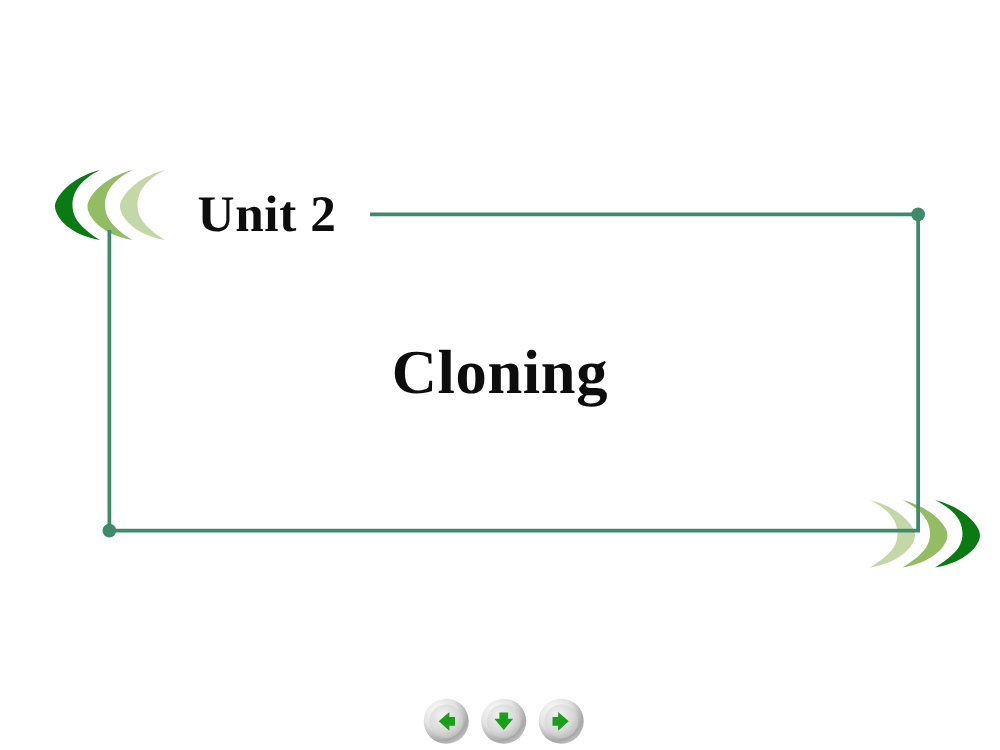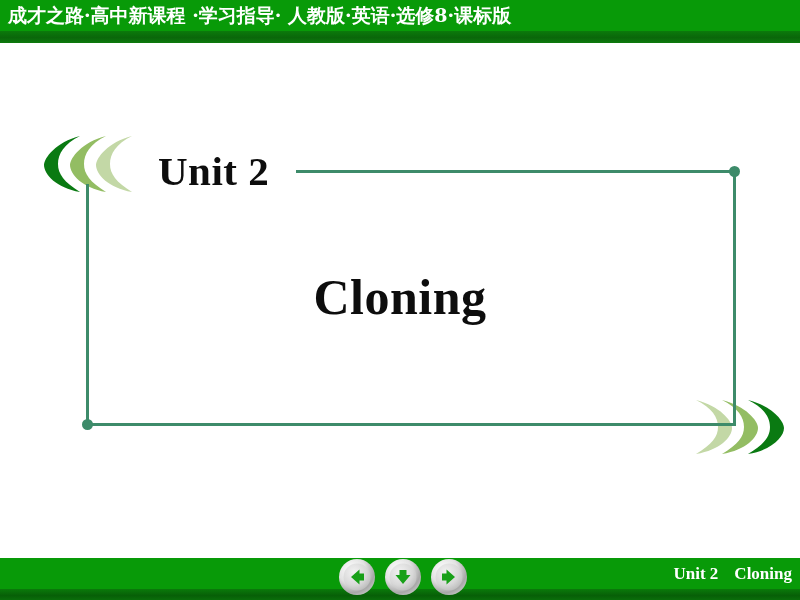--- a/index.html
+++ b/index.html
@@ -189,25 +189,20 @@
   .nav-btn.b2 { left: 46px; }
   .nav-btn.b3 { left: 92px; }
 
   .nav-svg { display: block; }
 </style>
 </head>
 <body>
 
 <div id="slide">
 
-  <div class="header-bar">
-    <div class="header-bright"></div>
-    <div class="header-dark"></div>
-    <div class="header-title">成才之路·高中新课程 ·学习指导· 人教版·英语·选修8·课标版</div>
-  </div>
 
   <div class="crescents crescents-left">
     <svg class="nav-svg" width="110" height="60" viewBox="0 0 110 60" xmlns="http://www.w3.org/2000/svg">
 
       <path d="M98,2 C74,8 62,24 62,31 C62,40 74,54 98,58 C82,48 76,40 76,30 C76,20 82,10 98,2 Z" fill="#c3d8a6"></path>
       <path d="M72,2 C48,8 36,24 36,31 C36,40 48,54 72,58 C56,48 50,40 50,30 C50,20 56,10 72,2 Z" fill="#93bd63"></path>
       <path d="M46,2 C22,8 10,24 10,31 C10,40 22,54 46,58 C30,48 24,40 24,30 C24,20 30,10 46,2 Z" fill="#0a7a12"></path>
     </svg>
   </div>
 
@@ -224,27 +219,20 @@
   <div class="frame-line line-right"></div>
   <div class="frame-line line-bottom"></div>
   <div class="frame-line line-left"></div>
   <div class="frame-dot dot-tr"></div>
   <div class="frame-dot dot-bl"></div>
 
   <div class="unit-title">Unit 2</div>
 
   <div class="lesson-title">Cloning</div>
 
-  <div class="footer-bar">
-    <div class="footer-bright"></div>
-    <div class="footer-dark"></div>
-    <div class="footer-label">
-      <span class="fl-unit">Unit 2</span><span>Cloning</span>
-    </div>
-  </div>
 
   <div class="nav-buttons">
 
     <div class="nav-btn b1">
       <svg class="nav-svg" width="38" height="38" viewBox="0 0 38 38" xmlns="http://www.w3.org/2000/svg">
         <defs>
           <radialGradient id="rimL" cx="35%" cy="30%" r="85%">
             <stop offset="0%" stop-color="#ffffff"></stop>
             <stop offset="45%" stop-color="#e2e2e2"></stop>
             <stop offset="75%" stop-color="#a8a8a8"></stop>

